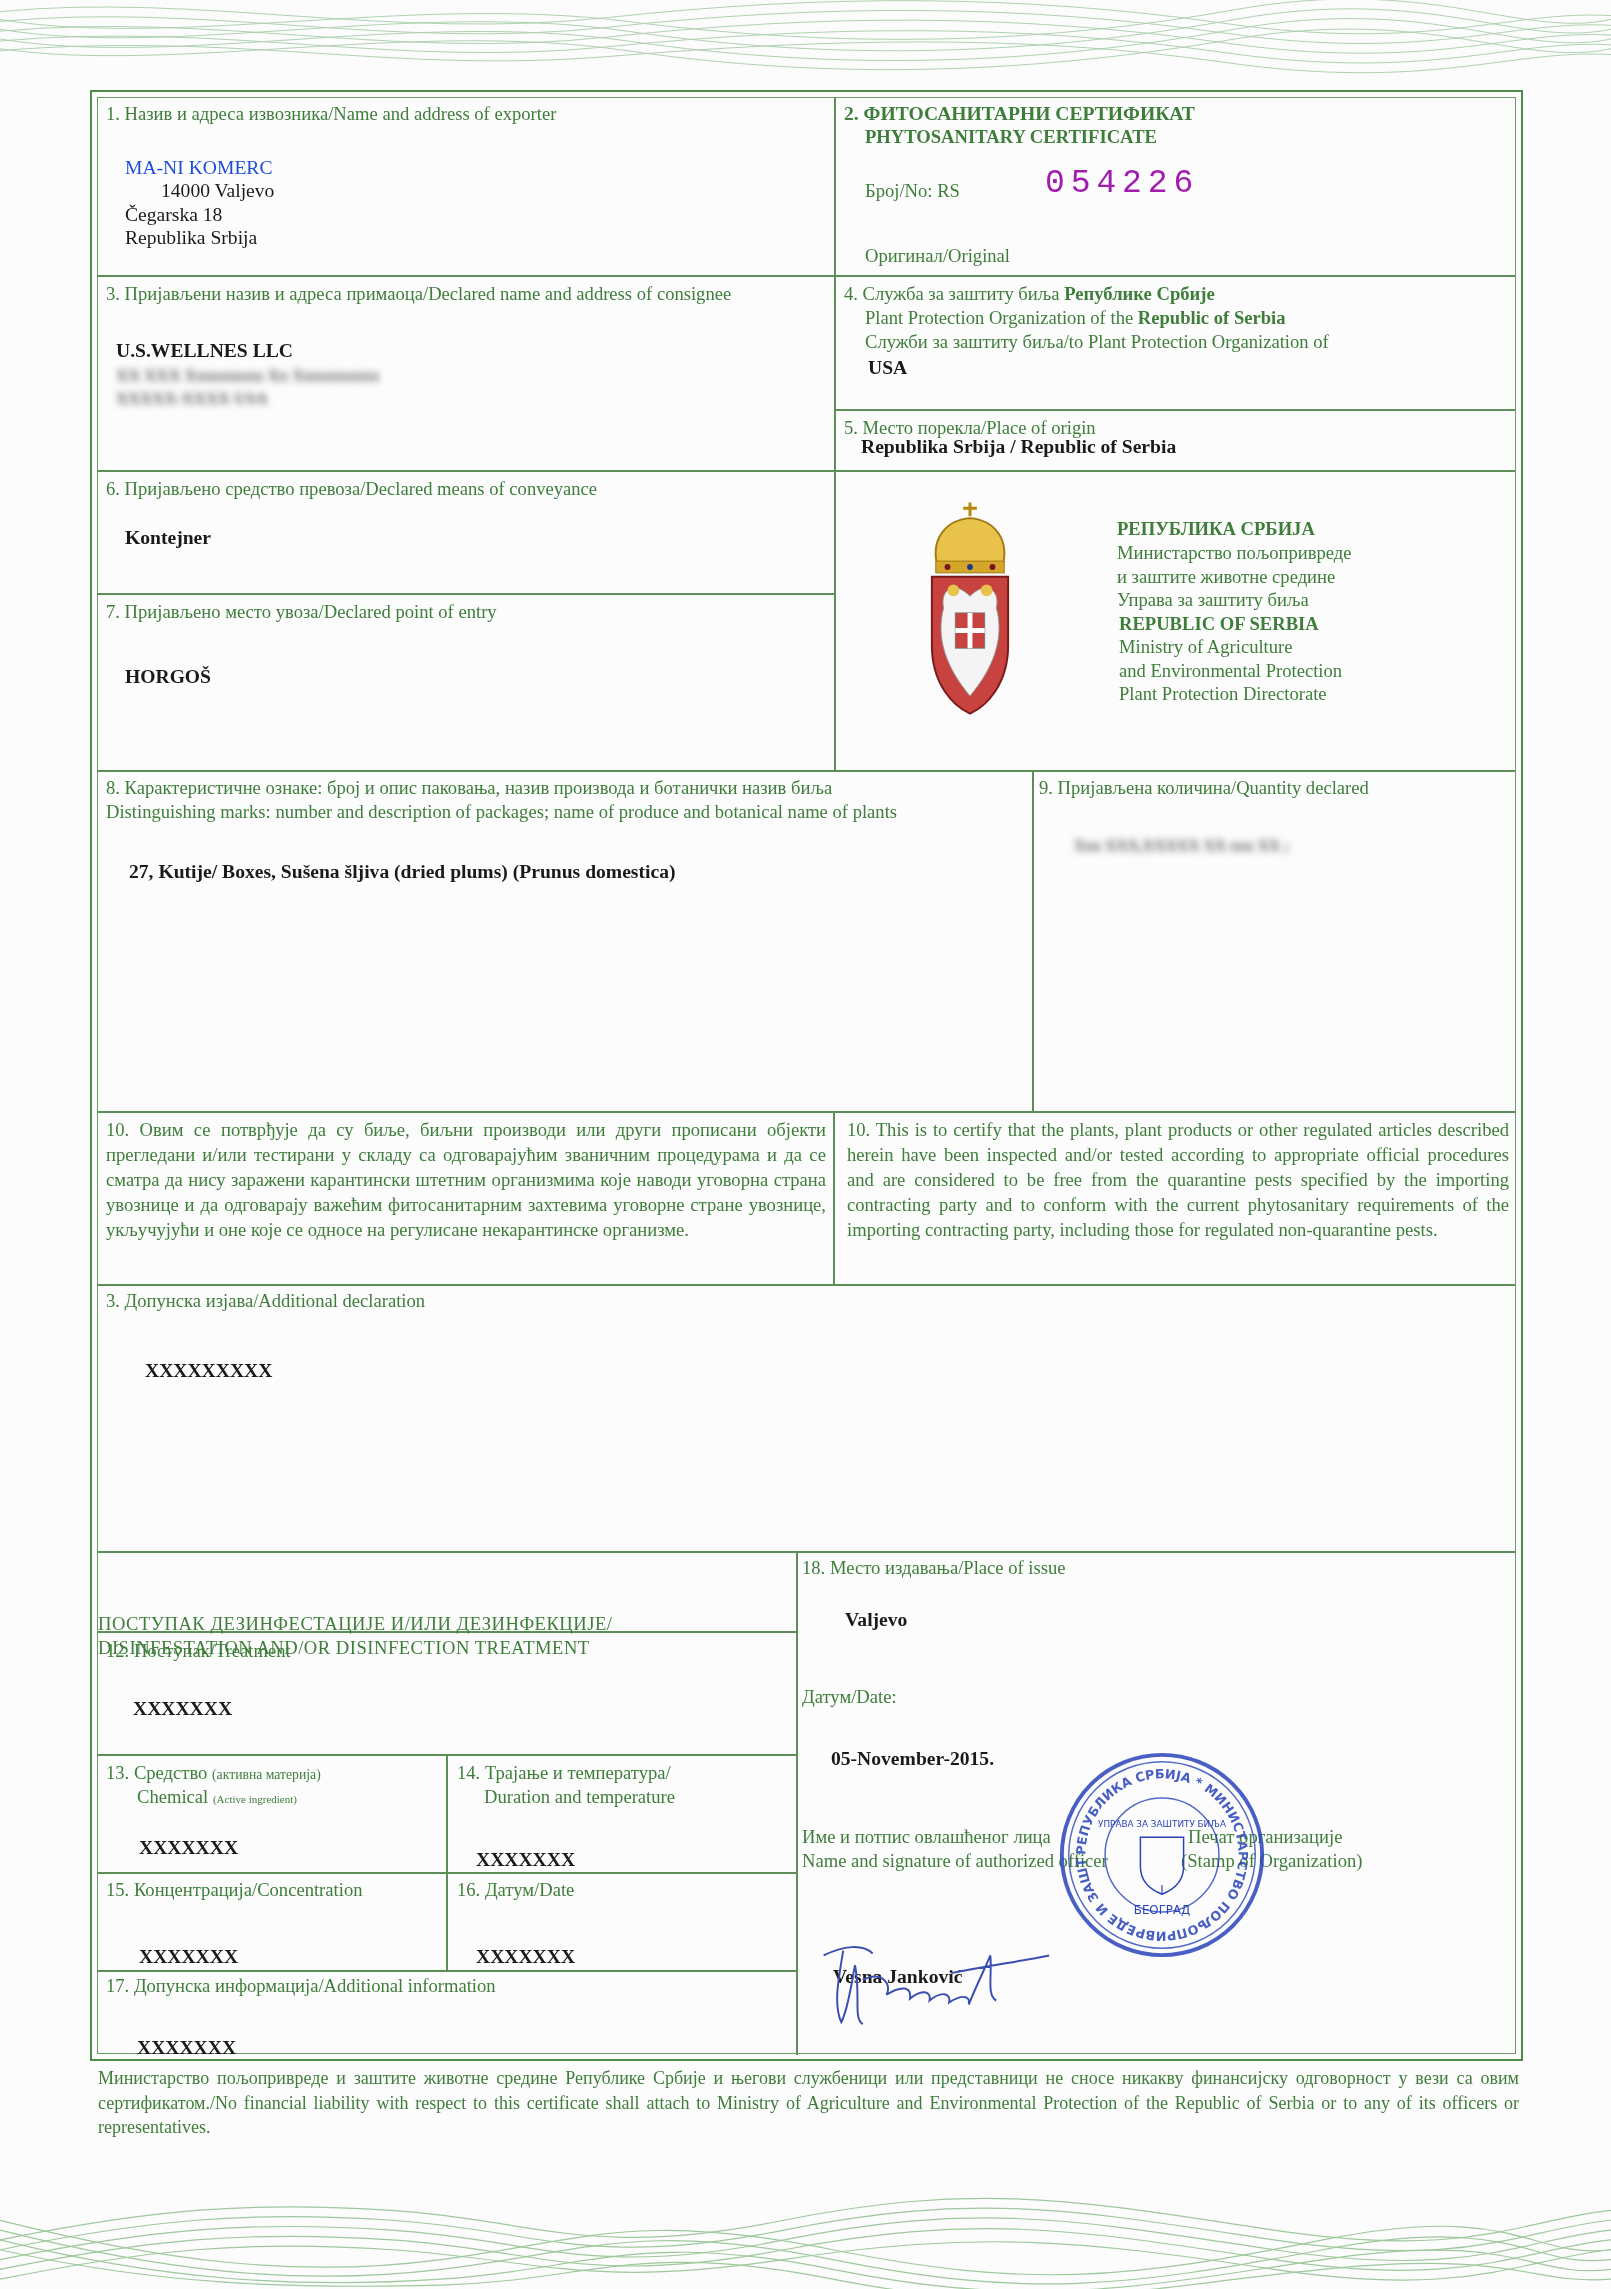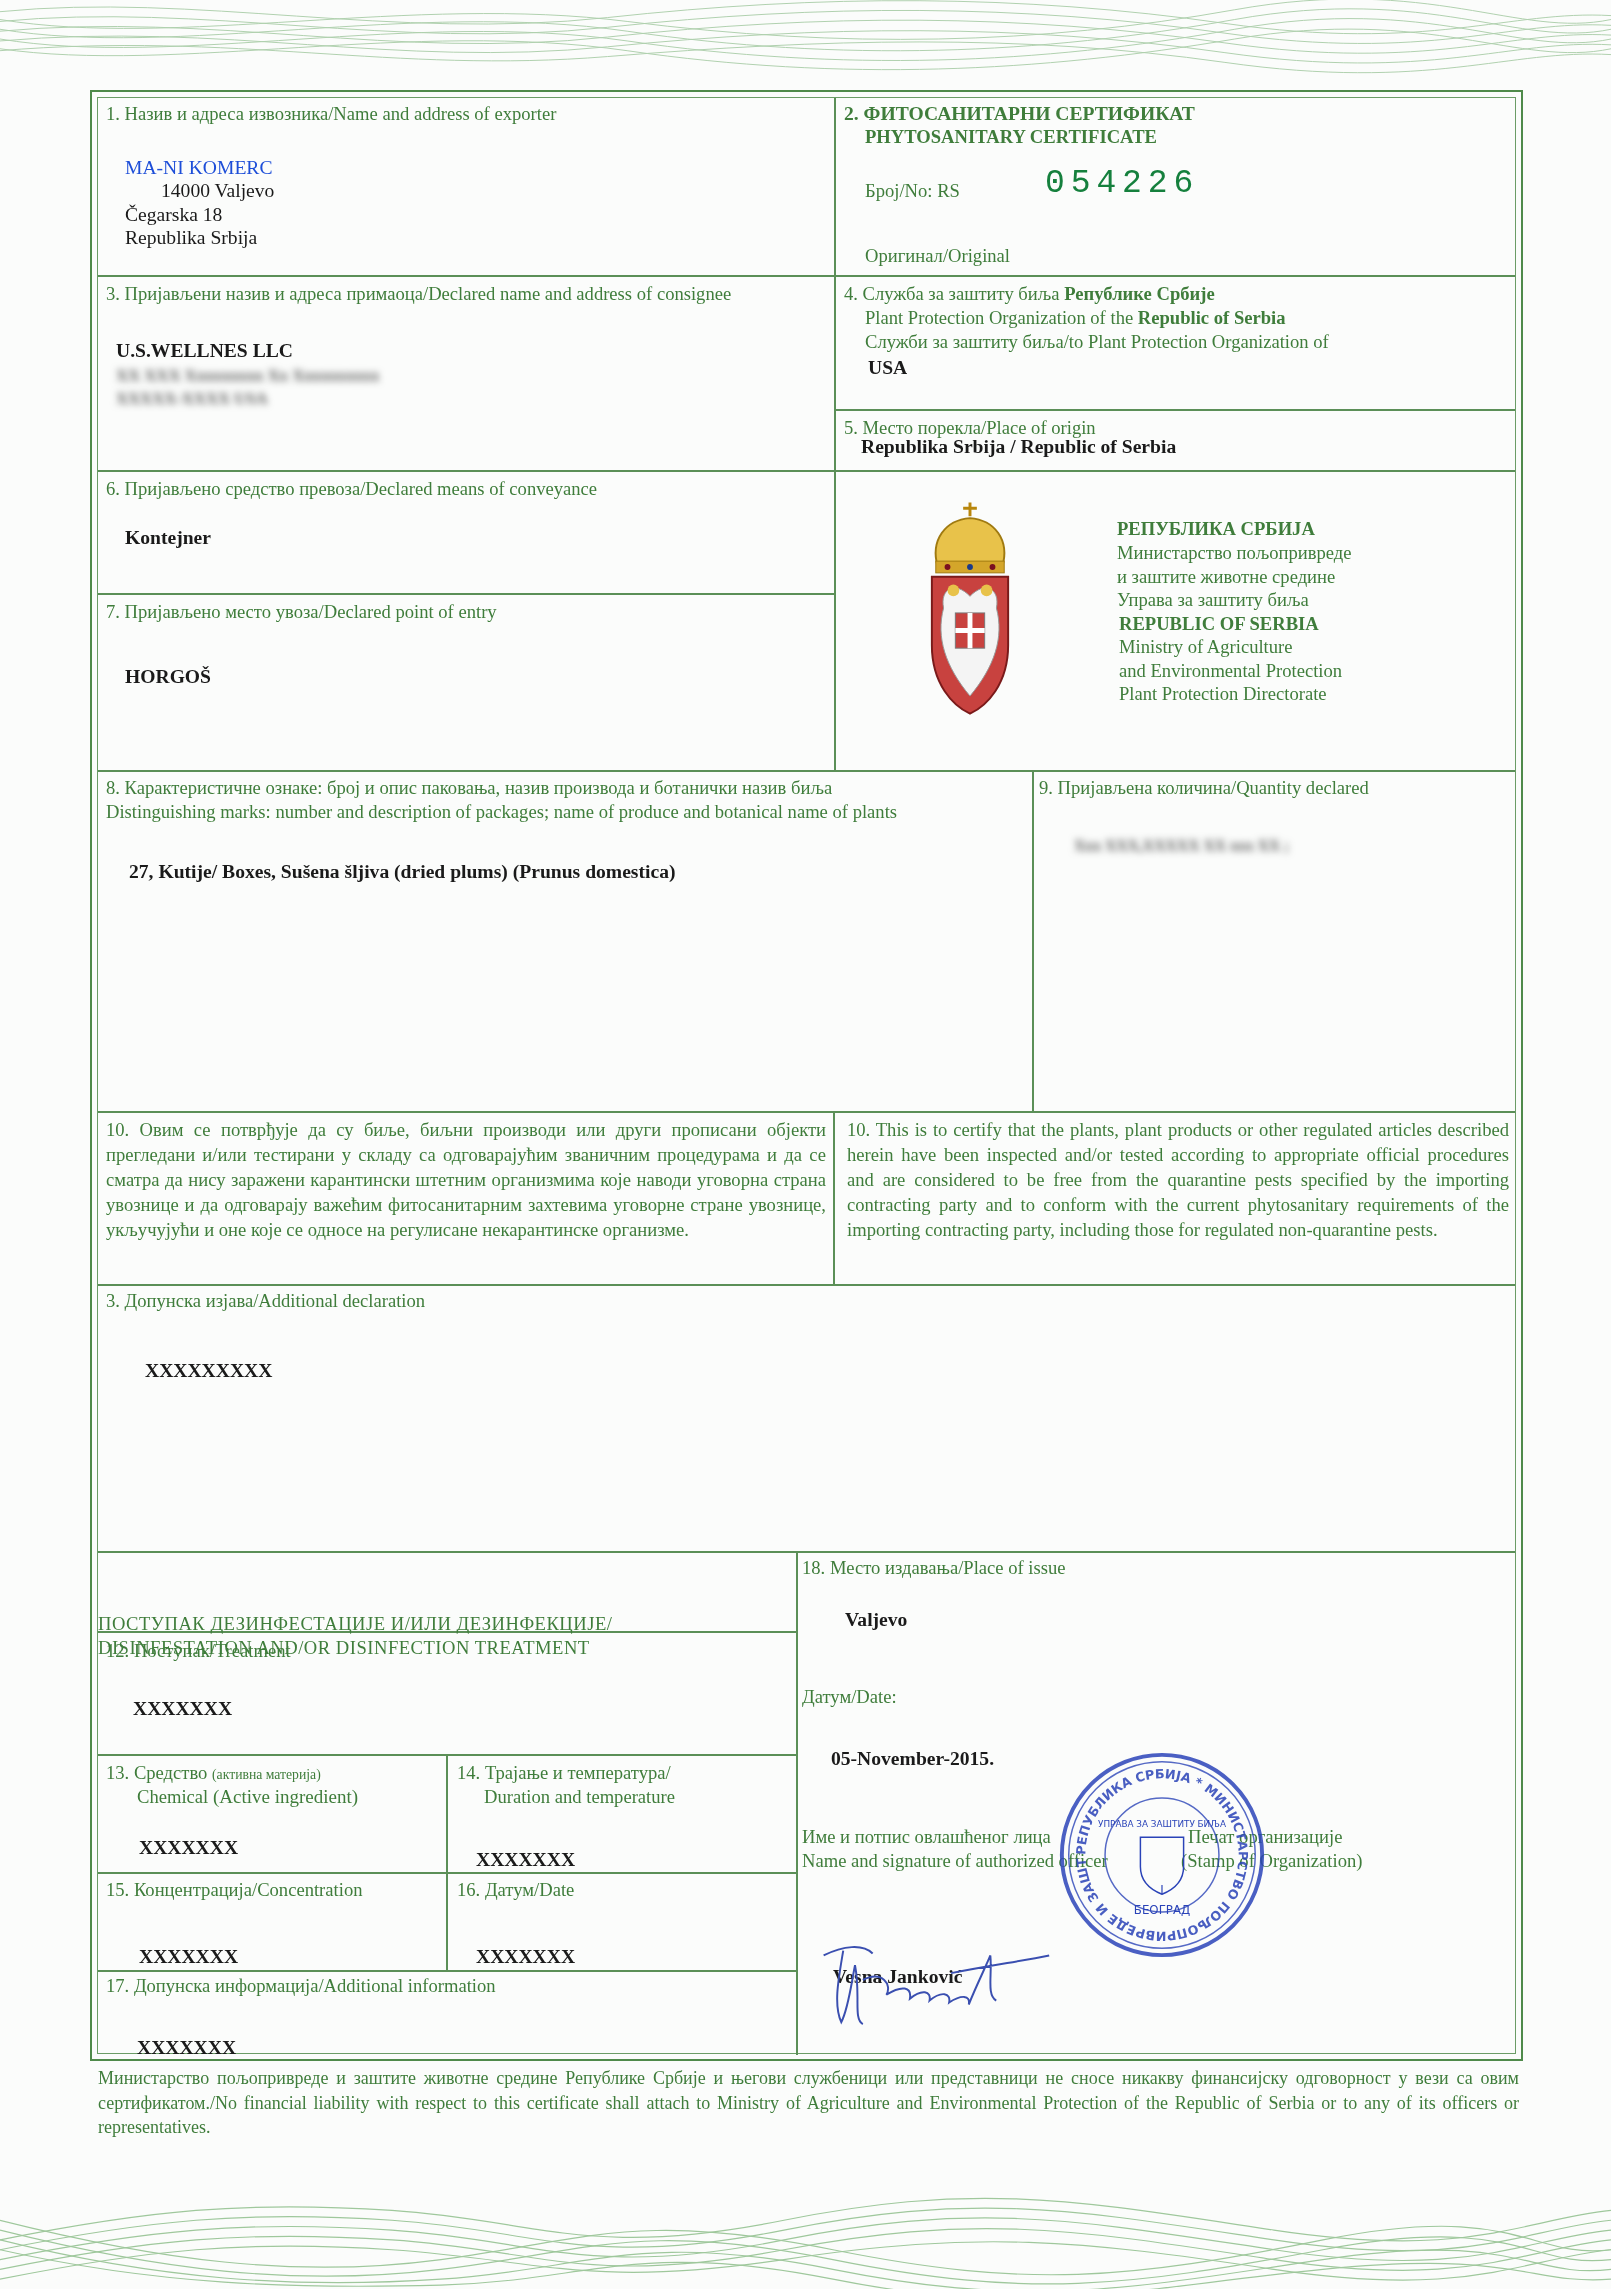--- a/index.html
+++ b/index.html
@@ -13,21 +13,21 @@
   .frame-inner{position:absolute;left:97px;top:97px;width:1419px;height:1957px;
          border:1px solid #6b9c66;box-sizing:border-box;}
   .line{position:absolute;background:#5b8f57;}
   .h{height:2px;}
   .v{width:2px;}
   .lbl{position:absolute;font-size:18.6px;color:#3f7d3b;white-space:nowrap;line-height:23.5px;}
   .val{position:absolute;font-size:19.6px;color:#1a1a1a;white-space:nowrap;line-height:25.5px;}
   .b{font-weight:bold;}
   .blur{filter:blur(3.9px);color:#555;}
   .just{position:absolute;font-size:18.6px;line-height:25px;color:#3f7d3b;text-align:justify;text-align-last:left;}
-  .certno{position:absolute;font-family:"Liberation Mono","DejaVu Sans Mono",monospace;font-size:33px;color:#15803d;letter-spacing:5.9px;}
+  .certno{position:absolute;font-family:"Liberation Mono","DejaVu Sans Mono",monospace;font-size:33px;color:#a21caf;letter-spacing:5.9px;}
   .footer{position:absolute;left:98px;top:2066px;width:1421px;font-size:18px;line-height:24.5px;color:#3f7d3b;text-align:justify;}
   .caps{letter-spacing:0.5px;}
   .center{text-align:left;margin-top:46px;}
 </style>
 </head>
 <body>
 
 <svg class="guilloche top" viewBox="0 0 1644 80" preserveAspectRatio="none">
   <g fill="none" stroke="#9cc59a" stroke-width="1" opacity="0.8">
     <path d="M0 12 C200 -8 400 42 620 18 S1040 -6 1250 24 S1540 10 1644 16"></path>
@@ -152,21 +152,21 @@
 
 <div class="lbl" style="left:106px;top:1639px;">12. Поступак/Treatment</div>
 <div class="val b" style="left:133px;top:1696px;">XXXXXXX</div>
 
 <div class="lbl" style="left:106px;top:1761px;">
   <span>13. Средство</span>
   <span style="font-size:13.7px;">(активна материја)</span>
 </div>
 <div class="lbl" style="left:137px;top:1785px;">
   <span>Chemical</span>
-  <span style="font-size:19px;">(Active ingredient)</span>
+  <span style="font-size:11px;">(Active ingredient)</span>
 </div>
 <div class="val b" style="left:139px;top:1835px;">XXXXXXX</div>
 
 <div class="lbl" style="left:457px;top:1761px;">14. Трајање и температура/</div>
 <div class="lbl" style="left:484px;top:1785px;">Duration and temperature</div>
 <div class="val b" style="left:476px;top:1847px;">XXXXXXX</div>
 
 <div class="lbl" style="left:106px;top:1878px;">15. Концентрација/Concentration</div>
 <div class="val b" style="left:139px;top:1944px;">XXXXXXX</div>
 

